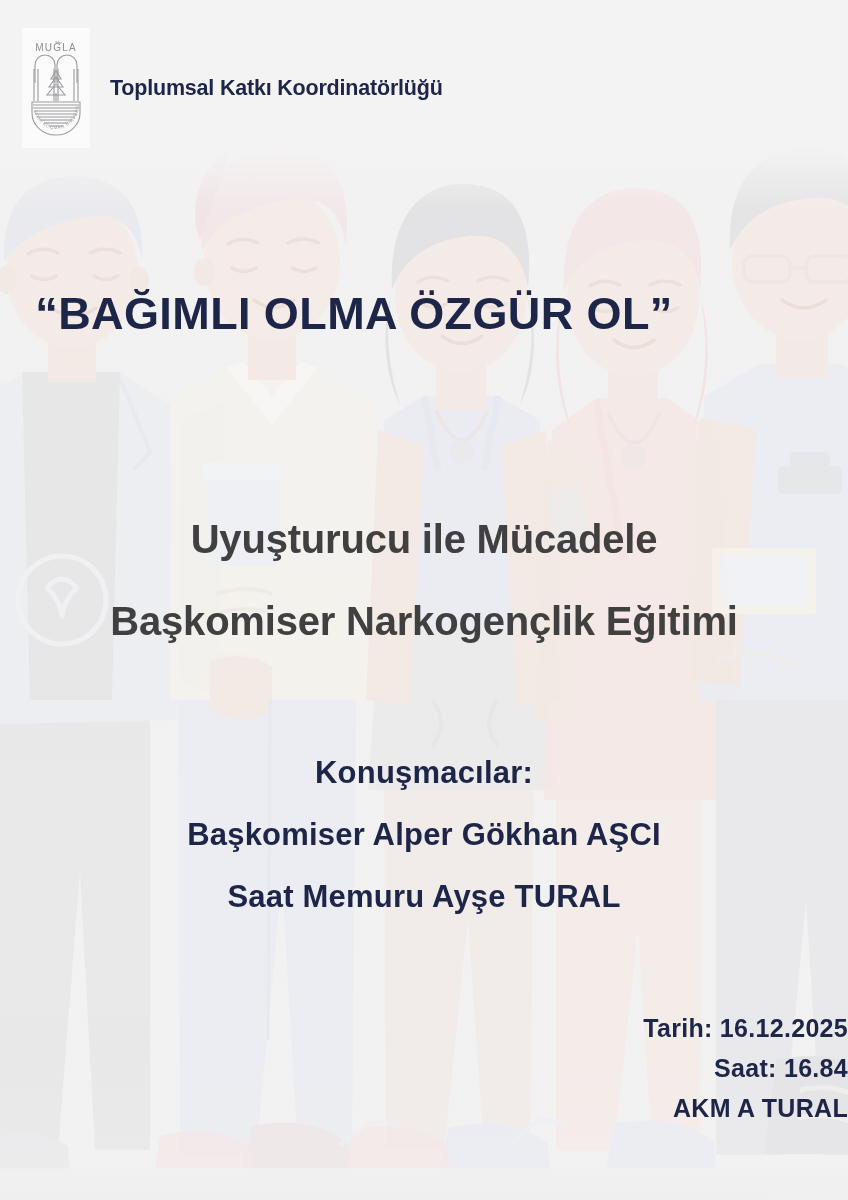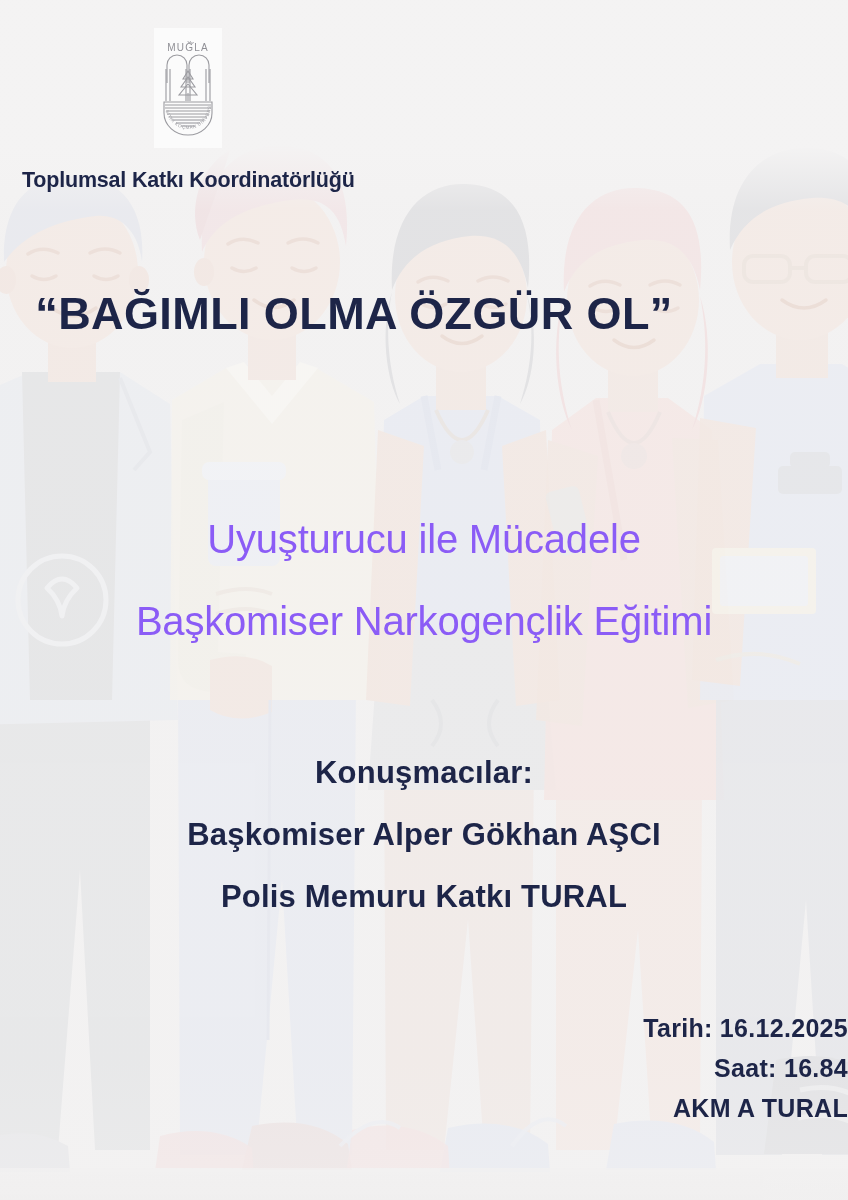--- a/index.html
+++ b/index.html
@@ -41,21 +41,20 @@
 
   
   .header {
     position: absolute;
     top: 28px;
     left: 22px;
     z-index: 4;
     display: flex;
     align-items: center;
     gap: 20px;
-    flex-direction: column;
   }
   .logo-box {
     width: 68px;
     height: 120px;
     background: #fbfbfb;
     display: flex;
     align-items: center;
     justify-content: center;
     flex: none;
   }
@@ -94,24 +93,24 @@
   }
   .subtitle {
     position: absolute;
     top: 498px;
     left: 0;
     width: 848px;
     text-align: center;
   }
   .subtitle-line {
     font-size: 40px;
-    font-weight: 400;
+    font-weight: 700;
     line-height: 82px;
     letter-spacing: -0.2px;
-    color: #8b5cf6;
+    color: #404040;
     white-space: nowrap;
   }
   .speakers {
     position: absolute;
     top: 742px;
     left: 4px;
     width: 840px;
     text-align: center;
   }
   .speakers-heading {
@@ -390,21 +389,21 @@
     <div class="main-title">“BAĞIMLI OLMA ÖZGÜR OL”</div>
 
     <div class="subtitle">
       <div class="subtitle-line">Uyuşturucu ile Mücadele</div>
       <div class="subtitle-line">Başkomiser Narkogençlik Eğitimi</div>
     </div>
 
     <div class="speakers">
       <div class="speakers-heading">Konuşmacılar:</div>
       <div class="speaker-name">Başkomiser Alper Gökhan AŞCI</div>
-      <div class="speaker-name">Polis Memuru Katkı TURAL</div>
+      <div class="speaker-name">Saat Memuru Ayşe TURAL</div>
     </div>
 
     <div class="details">
       <div class="detail-line">Tarih: 16.12.2025</div>
       <div class="detail-line">Saat: 16.84</div>
       <div class="detail-line">AKM A TURAL</div>
     </div>
 
   </div>
 </div>

